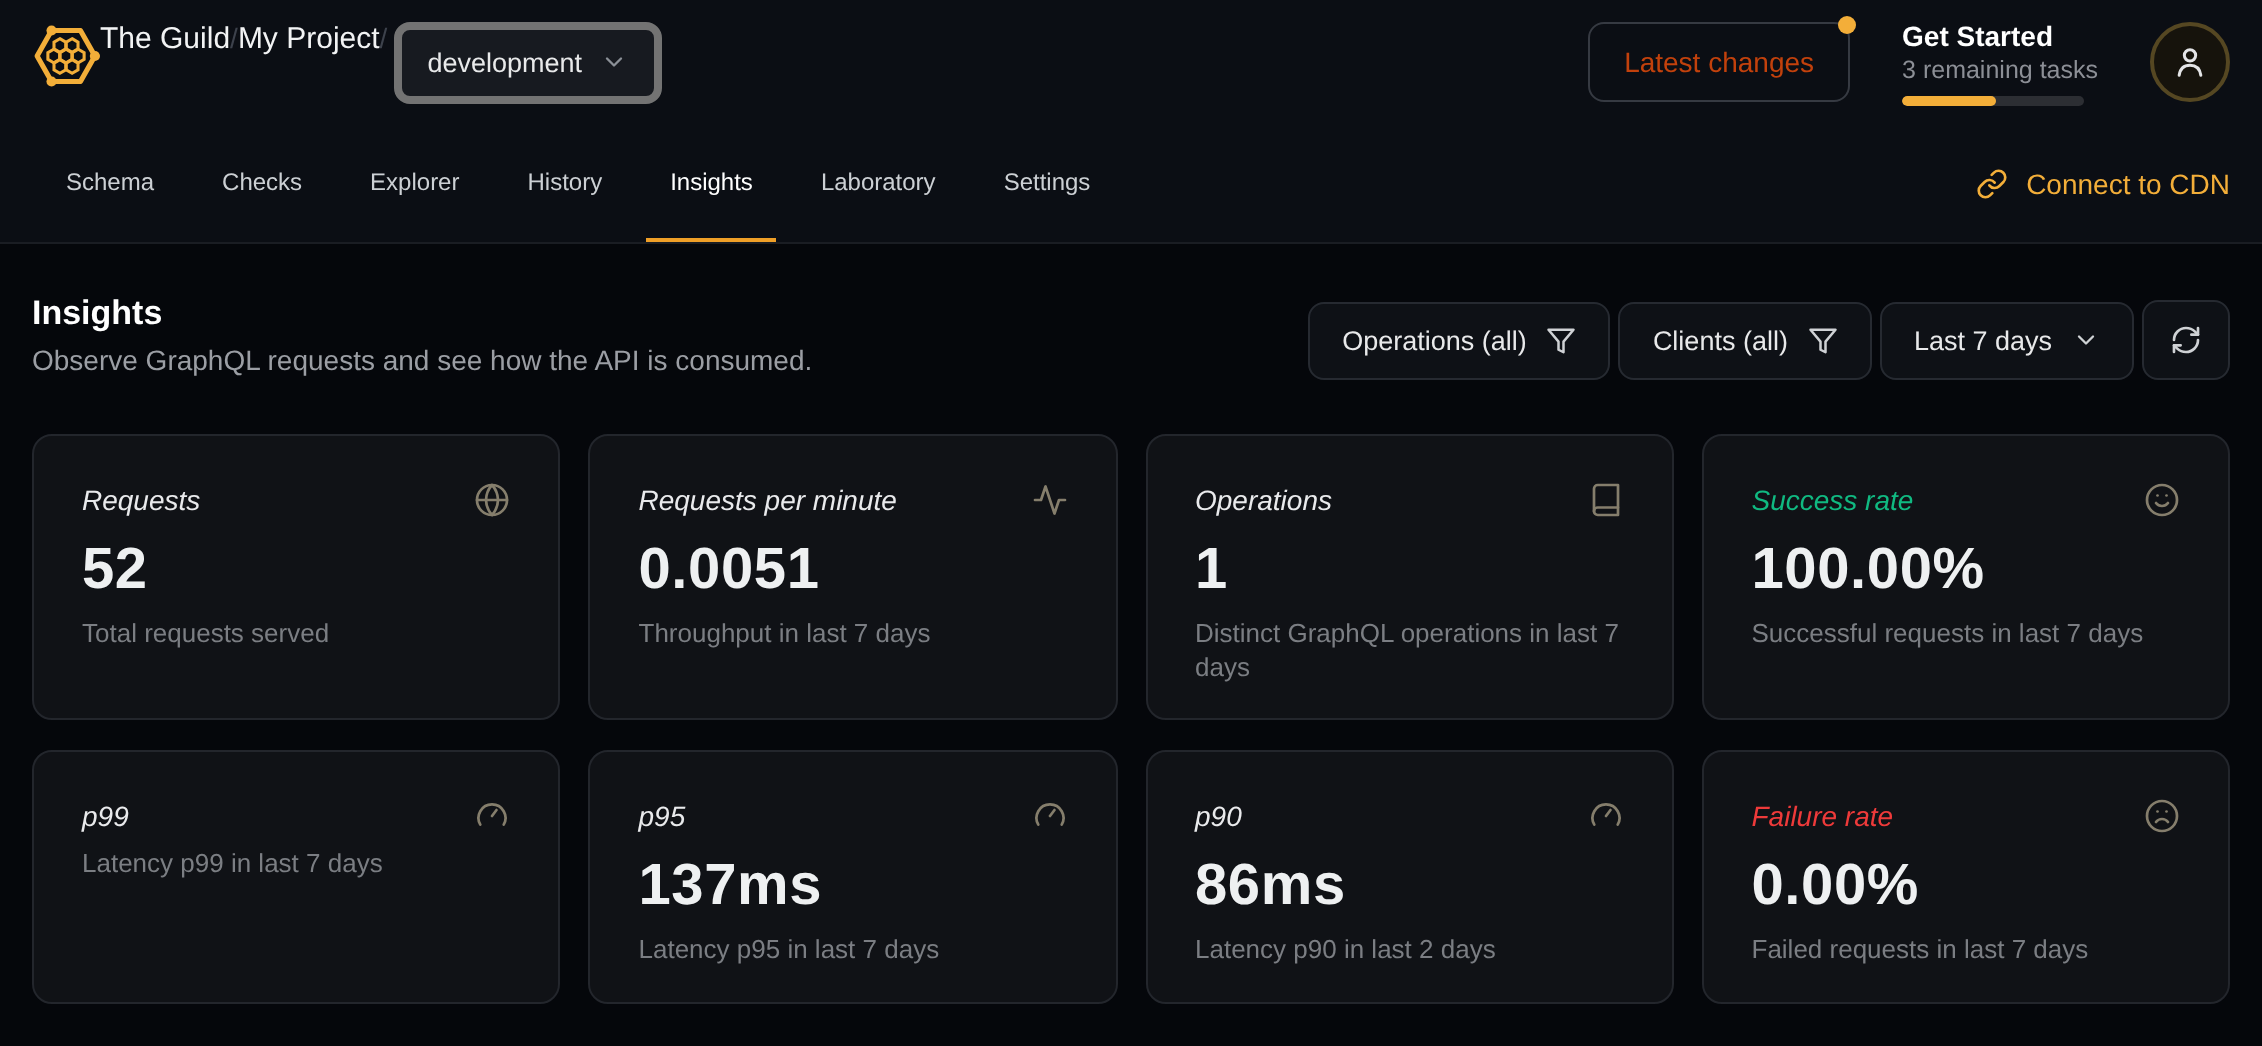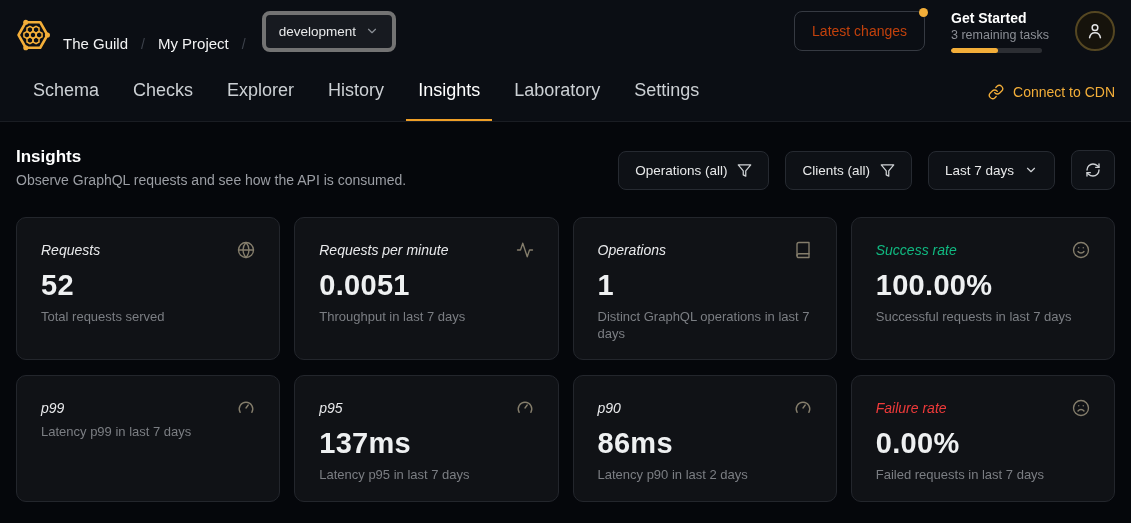--- a/index.html
+++ b/index.html
@@ -10,21 +10,21 @@
     font-family:"Liberation Sans", sans-serif;
     -webkit-font-smoothing:antialiased;
   }
   svg { display:block; }
   button { font-family:inherit; cursor:pointer; }
   a { cursor:pointer; }
 
   
   .chrome { background:#0b0e14; }
   .topbar { height:62px; display:flex; align-items:center; justify-content:space-between; padding:0 16px; }
-  .breadcrumb { display:flex; align-items:flex-end; gap:13px; }
+  .breadcrumb { display:flex; align-items:flex-start; }
   .logo { display:flex; align-items:center; }
   .crumb { color:#f2f3f4; font-size:15px; font-weight:500; text-decoration:none; }
   .sep { color:#3d424c; font-size:14px; }
   .target-select {
     display:flex; align-items:center; gap:9px; margin-left:3px;
     background:#171a20; border:4px solid #737373; border-radius:8px;
     color:#e8e9ea; font-size:13.5px; padding:9px 13px;
   }
   .target-select .chev { color:#8b9097; }
 
@@ -42,31 +42,31 @@
   .avatar {
     width:40px; height:40px; border-radius:50%; background:#16130c;
     border:2px solid #554722; display:flex; align-items:center; justify-content:center; color:#e4e5e7; padding:0;
   }
 
   
   .tabs-bar { height:60px; display:flex; align-items:stretch; justify-content:space-between; padding:0 16px; border-bottom:1px solid #1a1d23; }
   .tabs { display:flex; align-items:stretch; }
   .tab {
     display:flex; align-items:center; padding:0 12px; margin:0 5px;
-    color:#ccd0d4; font-size:18px; text-decoration:none; border-bottom:2px solid transparent;
+    color:#ccd0d4; font-size:12px; text-decoration:none; border-bottom:2px solid transparent;
   }
   .tab.active { color:#ffffff; border-bottom-color:#ef9f27; }
   .cdn-link { display:flex; align-items:center; gap:9px; color:#f3ae39; font-size:14px; text-decoration:none; }
 
   
   main { padding:25px 16px 0; }
   .section-head { display:flex; justify-content:space-between; align-items:flex-start; }
   .page-title { margin:0; font-size:17px; font-weight:700; color:#ffffff; }
   .page-subtitle { margin:5px 0 0; font-size:14px; color:#9b9ea4; }
-  .filters { display:flex; align-items:center; gap:16px; margin-top:3px;padding-left:13px; }
+  .filters { display:flex; align-items:center; gap:4px; margin-top:3px;padding-left:13px; }
   .fbtn {
     display:flex; align-items:center; gap:10px;
     background:#0e1116; border:1px solid #262a31; border-radius:8px;
     color:#e8e9ea; font-size:13.5px; padding:11px 16px;
   }
   .fbtn .ficon { color:#cfd2d5; }
   .icon-btn { padding:11px 13px; }
 
   .cards { margin-top:27px; display:grid; grid-template-columns:repeat(4,1fr); gap:15px 14px; }
   .card { background:#101216; border:1px solid #23262c; border-radius:10px; padding:23px 24px 0; }

